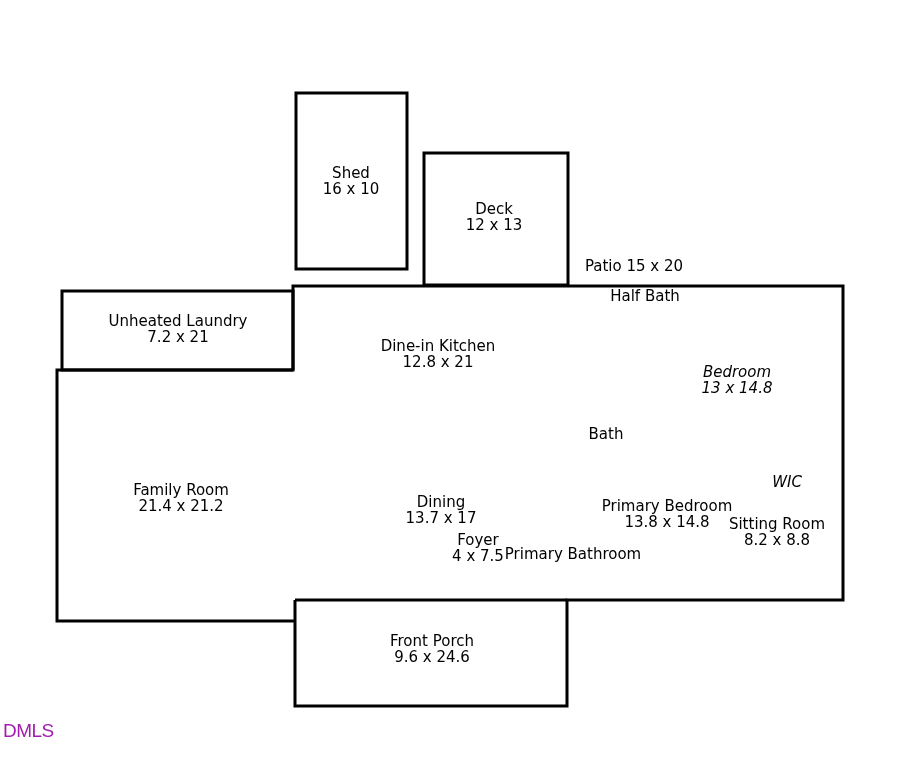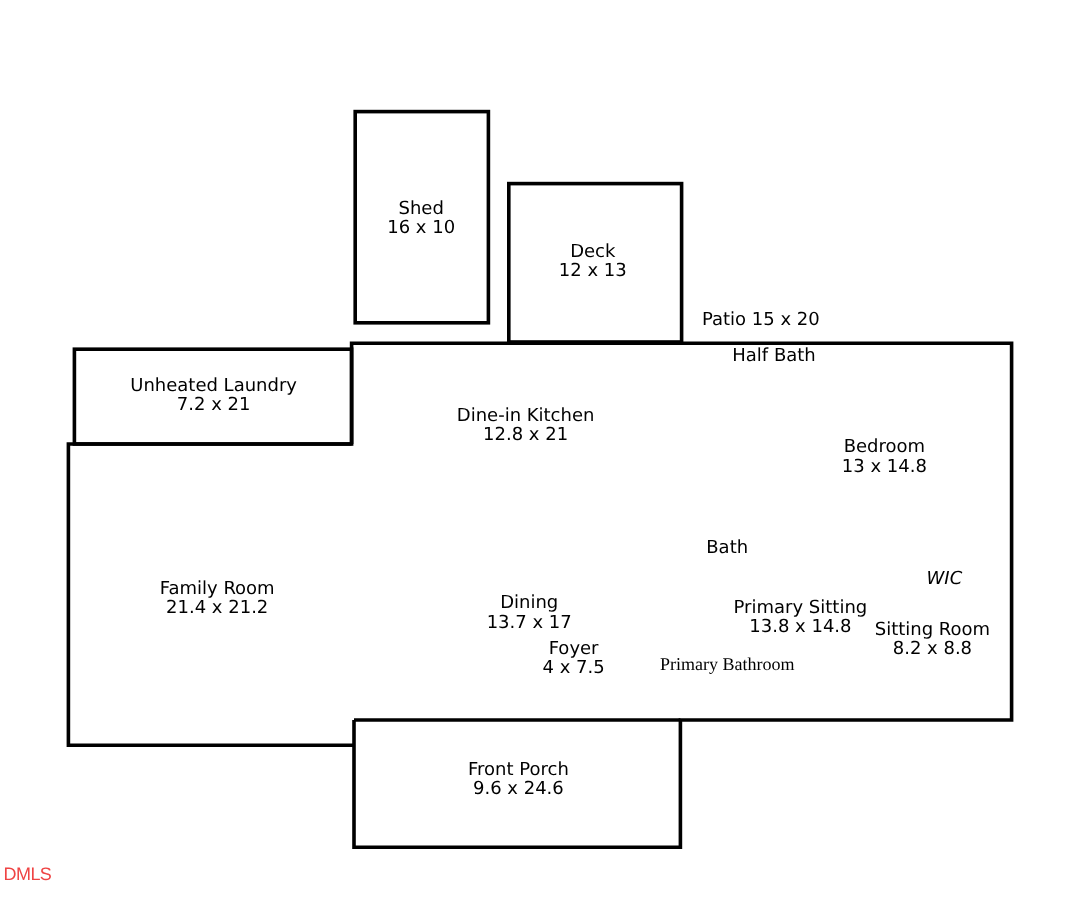--- a/index.html
+++ b/index.html
@@ -1,20 +1,20 @@
 <!DOCTYPE html>
 <html><head>
 <meta charset="utf-8">
 <style>
   html, body { margin:0; padding:0; background:#ffffff; }
   body { width:900px; height:765px; position:relative; overflow:hidden; font-family:"DejaVu Sans", sans-serif; color:#000; }
   svg.plan { position:absolute; left:0; top:0; }
   .label { position:absolute; text-align:center; font-size:15px; line-height:16px; white-space:nowrap; transform:translateX(-50%); }
   .label span { display:block; }
-  .watermark { position:absolute; left:3px; top:720px; font-family:"Liberation Sans", sans-serif; font-size:15px; color:#ef4444; letter-spacing:-0.5px; font-weight:300; }
+  .watermark { position:absolute; left:3px; top:720px; font-family:"Liberation Sans", sans-serif; font-size:19px; color:#a21caf; letter-spacing:-0.5px; font-weight:300; }
 </style>
 </head>
 <body>
 
 <svg class="plan" width="900" height="765">
   <g fill="none" stroke="#000" stroke-width="3">
     <rect x="296" y="93" width="111" height="176"></rect>
     <rect x="424" y="153" width="144" height="132"></rect>
     <rect x="62" y="291" width="231" height="79"></rect>
     <polyline points="293,370 293,286 843,286 843,600 567,600 567,706 295,706 295,600 295,621 57,621 57,370 293,370"></polyline>
@@ -37,51 +37,51 @@
   <span>Unheated Laundry</span>
     <span>7.2 x 21</span>
 </div>
 <div class="label" style="left:645px;top:288px;">
   <span>Half Bath</span>
 </div>
 <div class="label" style="left:438px;top:338px;">
   <span>Dine-in Kitchen</span>
     <span>12.8 x 21</span>
 </div>
-<div class="label" style="left:737px;top:364px;">
+<div class="label" style="left:737px;top:364px;font-style:italic;">
   <span>Bedroom</span>
     <span>13 x 14.8</span>
 </div>
-<div class="label" style="left:606px;top:448px;">
+<div class="label" style="left:606px;top:426px;">
   <span>Bath</span>
 </div>
 <div class="label" style="left:181px;top:482px;">
   <span>Family Room</span>
     <span>21.4 x 21.2</span>
 </div>
 <div class="label" style="left:787px;top:474px;font-style:italic;">
   <span>WIC</span>
 </div>
 <div class="label" style="left:393px;top:494px;margin-left:48px;">
   <span>Dining</span>
     <span>13.7 x 17</span>
 </div>
 <div class="label" style="left:667px;top:498px;">
-  <span>Primary Sitting</span>
+  <span>Primary Bedroom</span>
     <span>13.8 x 14.8</span>
 </div>
 <div class="label" style="left:777px;top:516px;">
   <span>Sitting Room</span>
     <span>8.2 x 8.8</span>
 </div>
 <div class="label" style="left:478px;top:532px;">
   <span>Foyer</span>
     <span>4 x 7.5</span>
 </div>
-<div class="label" style="left:606px;top:546px;font-family:Liberation Serif, serif;">
+<div class="label" style="left:573px;top:546px;">
   <span>Primary Bathroom</span>
 </div>
 <div class="label" style="left:432px;top:633px;">
   <span>Front Porch</span>
     <span>9.6 x 24.6</span>
 </div>
 
 <div class="watermark">DMLS</div>
 
 </body></html>

